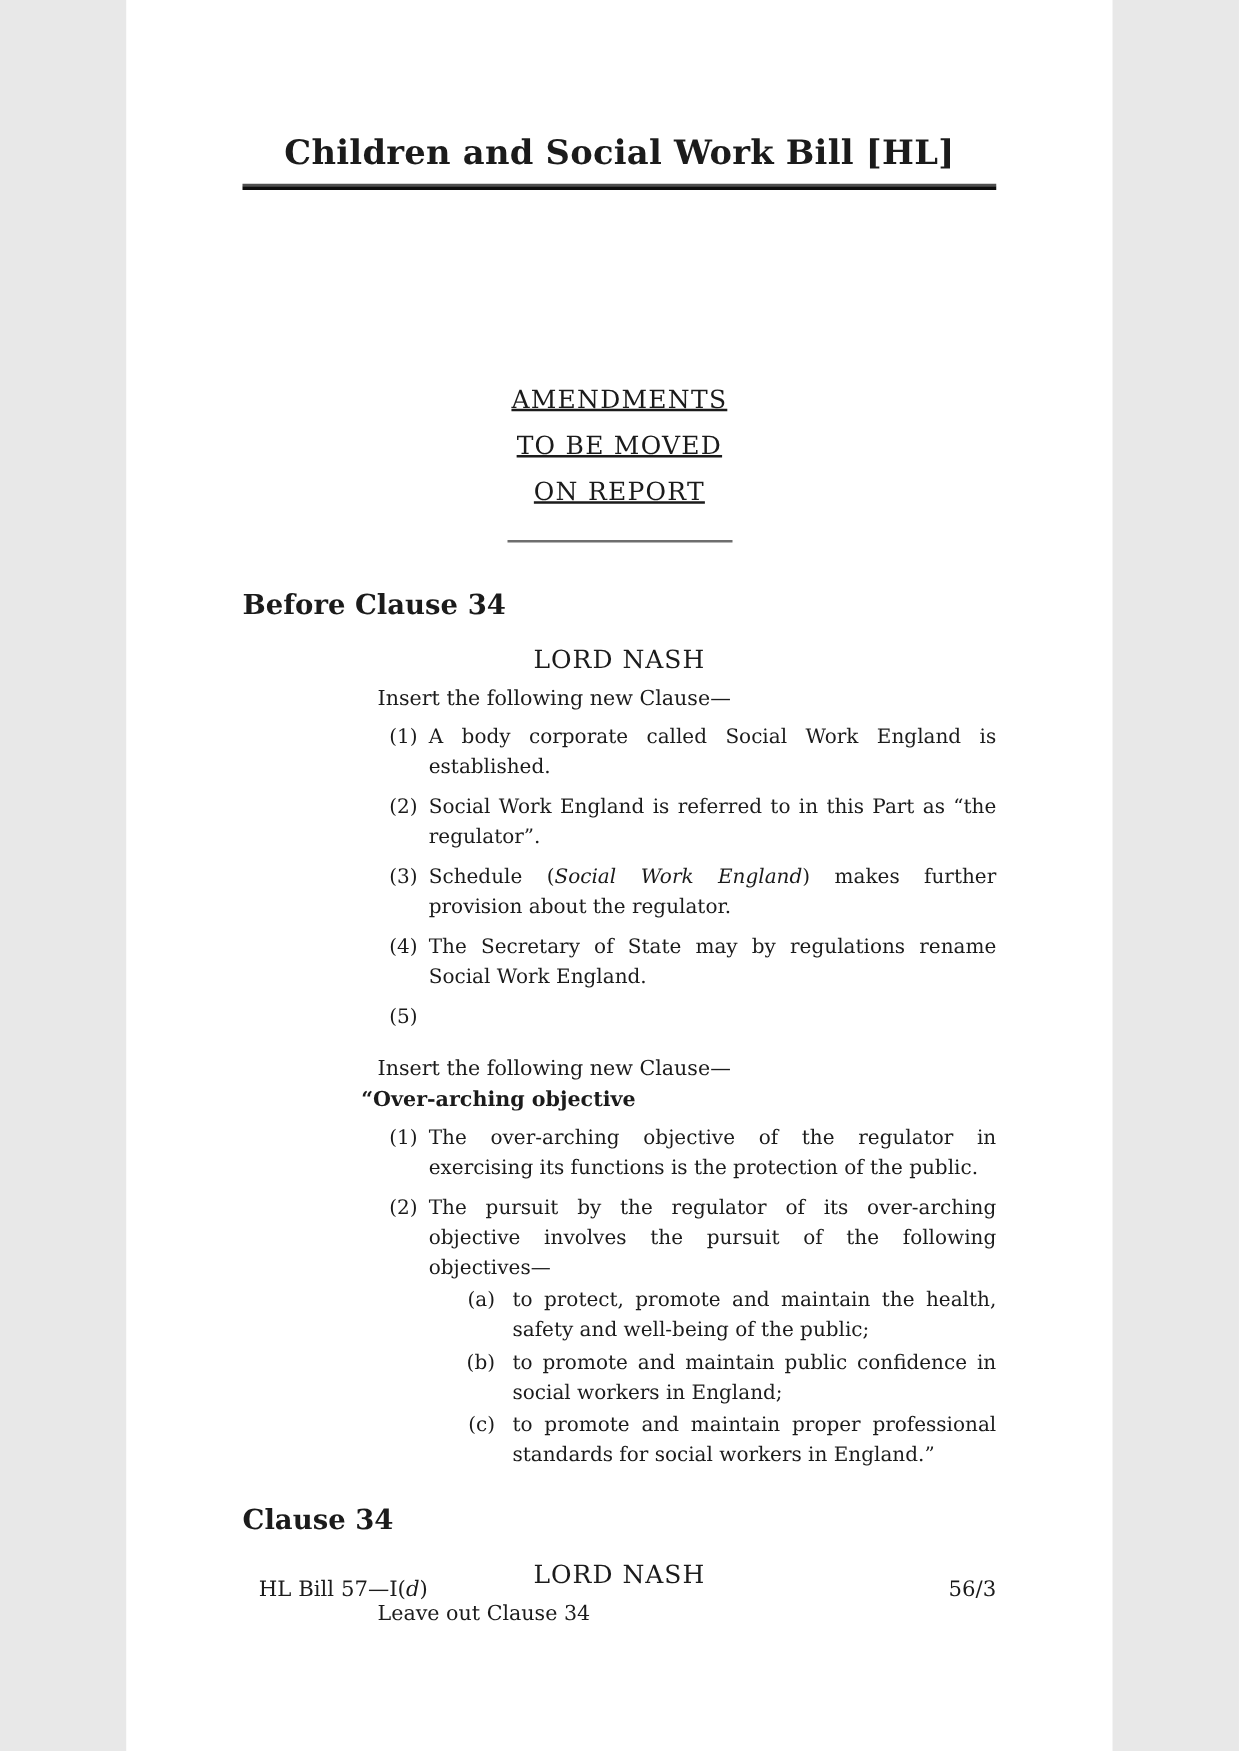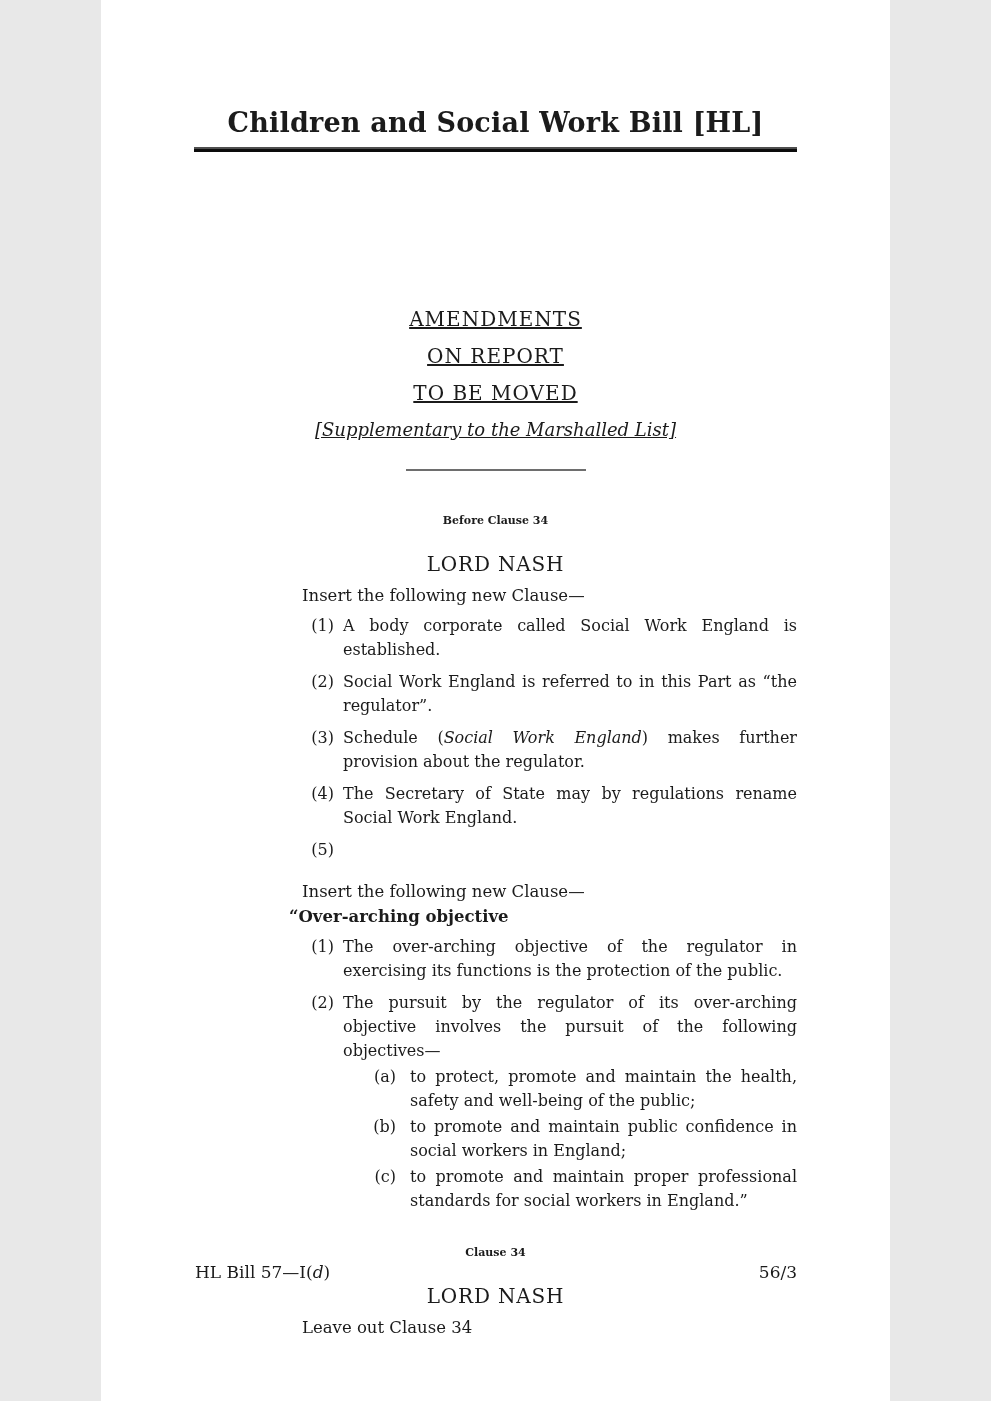--- a/index.html
+++ b/index.html
@@ -45,23 +45,22 @@
     line-height: 22px;
   }
   .divider-rule {
     width: 180px;
     margin: 28px auto 0 auto;
     border-top: 2px solid #6e6e6e;
   }
 
   .section-heading {
     margin-top: 40px;
-    text-align: center;
     font-weight: bold;
-    font-size: 11px;
+    font-size: 22px;
     line-height: 20px;
   }
   .mover {
     margin-top: 23px;
     text-align: center;
     font-size: 20px;
     line-height: 20px;
     letter-spacing: 0.8px;
   }
   .instruction {
@@ -104,42 +103,41 @@
     position: absolute;
     left: 0; top: 0;
     width: 202px;
     text-align: right;
   }
   .gap-before-amend2 { height: 32px; }
 
   .footer {
     position: absolute;
     top: 1261px;
-    left: 94px;
+    left: 106px;
     right: 93px;
     display: flex;
     justify-content: space-between;
     font-size: 17px;
     line-height: 22px;
   }
 </style>
 </head>
 <body>
 
 <div class="page">
   <div class="content">
 
     <div class="doc-title">Children and Social Work Bill [HL]</div>
     <div class="title-rule"></div>
 
     <div class="masthead">
       <div class="masthead-line">AMENDMENTS</div>
+      <div class="masthead-line">TO BE MOVED</div>
       <div class="masthead-line">ON REPORT</div>
-      <div class="masthead-line">TO BE MOVED</div>
-      <div class="masthead-note">[Supplementary to the Marshalled List]</div>
     </div>
 
     <div class="divider-rule"></div>
 
     <div class="section-heading">Before Clause 34</div>
     <div class="mover">LORD NASH</div>
 
     <div class="instruction">Insert the following new Clause—</div>
 
     <div class="clause-item">

